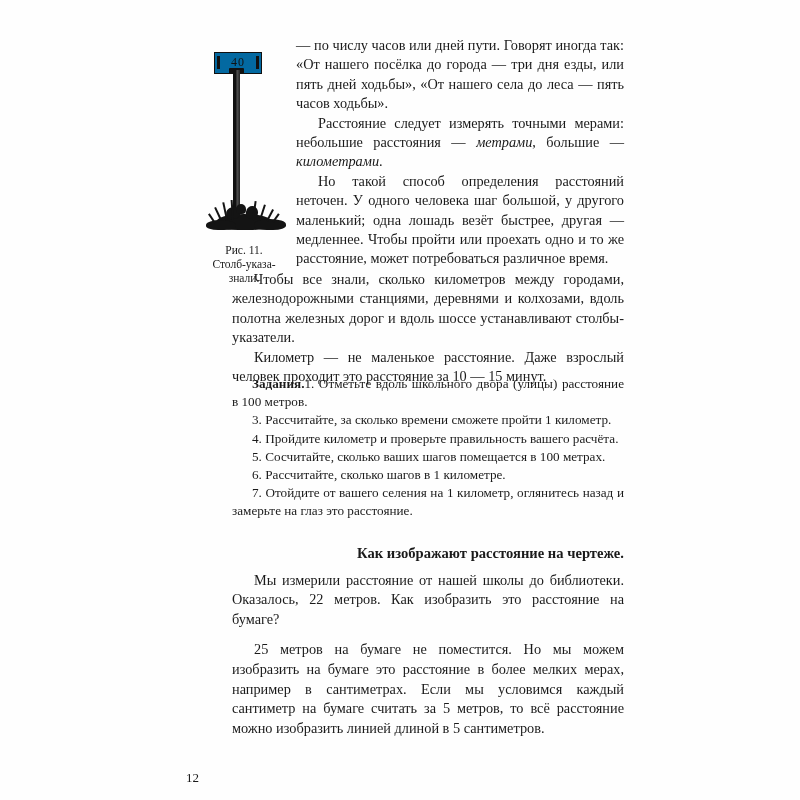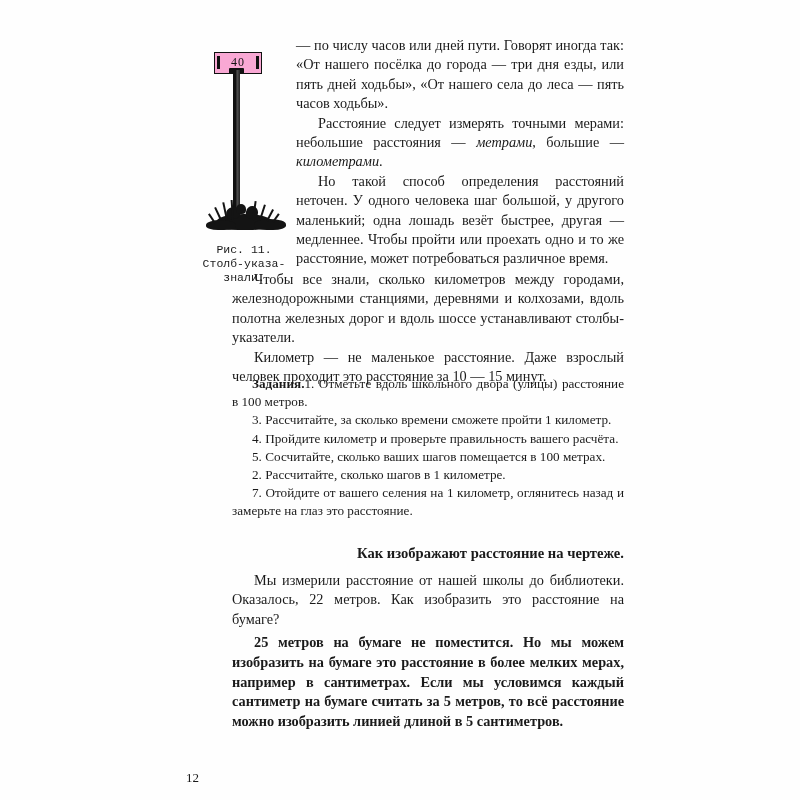--- a/index.html
+++ b/index.html
@@ -38,21 +38,21 @@
     height: 185px;
     margin: 0 auto;
   }
   .sign-plate {
     position: absolute;
     left: 18px;
     top: 8px;
     width: 46px;
     height: 20px;
     border: 1.5px solid #111;
-    background: #f9a8d4;
+    background: #0369a1;
     font-family: "Liberation Serif", serif;
     font-size: 12px;
     line-height: 18px;
     letter-spacing: 1px;
     color: #111;
   }
   .sign-plate::before,
   .sign-plate::after {
     content: "";
     position: absolute;
@@ -109,21 +109,21 @@
   .g2 { left: 24px; top: -2px; height: 18px; transform: rotate(-12deg); }
   .g3 { left: 30px; top: -4px; height: 20px; transform: rotate(-4deg); }
   .g4 { left: 50px; top: -3px; height: 19px; transform: rotate(8deg); }
   .g5 { left: 57px; top: 0px;  height: 16px; transform: rotate(18deg); }
   .g6 { left: 64px; top: 4px;  height: 13px; transform: rotate(28deg); }
   .g7 { left: 12px; top: 8px;  height: 11px; transform: rotate(-34deg); }
   .g8 { left: 70px; top: 8px;  height: 10px; transform: rotate(36deg); }
 
   .fig-caption {
     margin-top: 14px;
-    font-family: Liberation Mono, monospace;
+    font-family: Liberation Serif, serif;
     font-size: 11.5px;
     line-height: 14px;
     color: #1a1a1a;
     text-align: center;
   }
 
   
   .text-col {
     position: absolute;
     left: 296px;
@@ -171,21 +171,21 @@
     text-align: right;
   }
   .body-block p {
     font-size: 14.3px;
     line-height: 19.6px;
     text-indent: 22px;
     text-align: justify;
     text-align-last: left;
     margin: 0;
   }
-  .body-block p + p { margin-top: 4px; font-weight: bold; }
+  .body-block p + p { margin-top: 11px; }
 
   .page-number {
     position: absolute;
     left: 186px;
     top: 770px;
     font-size: 13px;
     color: #1a1a1a;
   }
 </style>
 </head>
@@ -232,21 +232,21 @@
     <p class="indent">Чтобы все знали, сколько километров между городами, железнодорожными станциями, деревнями и колхозами, вдоль полотна железных дорог и вдоль шоссе устанавливают столбы-указатели.</p>
     <p class="indent">Километр — не маленькое расстояние. Даже взрослый человек проходит это расстояние за 10 — 15 минут.</p>
   </div>
 
   <div class="lower">
     <div class="tasks">
       <p class="indent"><span class="task-lead">Задания.</span><span>1. Отметьте вдоль школьного двора (улицы) расстояние в 100 метров.</span></p>
       <p class="indent">3. Рассчитайте, за сколько времени сможете пройти 1 километр.</p>
       <p class="indent">4. Пройдите километр и проверьте правильность вашего расчёта.</p>
       <p class="indent">5. Сосчитайте, сколько ваших шагов помещается в 100 метрах.</p>
-      <p class="indent">2. Рассчитайте, сколько шагов в 1 километре.</p>
+      <p class="indent">6. Рассчитайте, сколько шагов в 1 километре.</p>
       <p class="indent">7. Отойдите от вашего селения на 1 километр, оглянитесь назад и замерьте на глаз это расстояние.</p>
     </div>
 
     <div class="section-head">Как изображают расстояние на чертеже.</div>
 
     <div class="body-block">
       <p>Мы измерили расстояние от нашей школы до библиотеки. Оказалось, 22 метров. Как изобразить это расстояние на бумаге?</p>
       <p>25 метров на бумаге не поместится. Но мы можем изобразить на бумаге это расстояние в более мелких мерах, например в сантиметрах. Если мы условимся каждый сантиметр на бумаге считать за 5 метров, то всё расстояние можно изобразить линией длиной в 5 сантиметров.</p>
     </div>
   </div>

